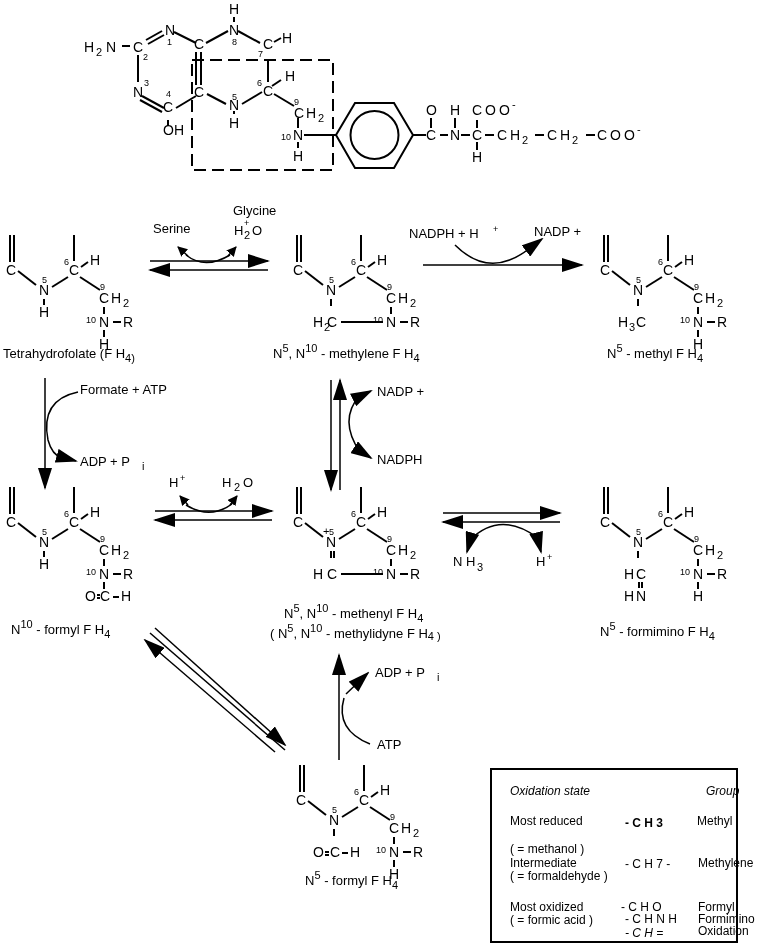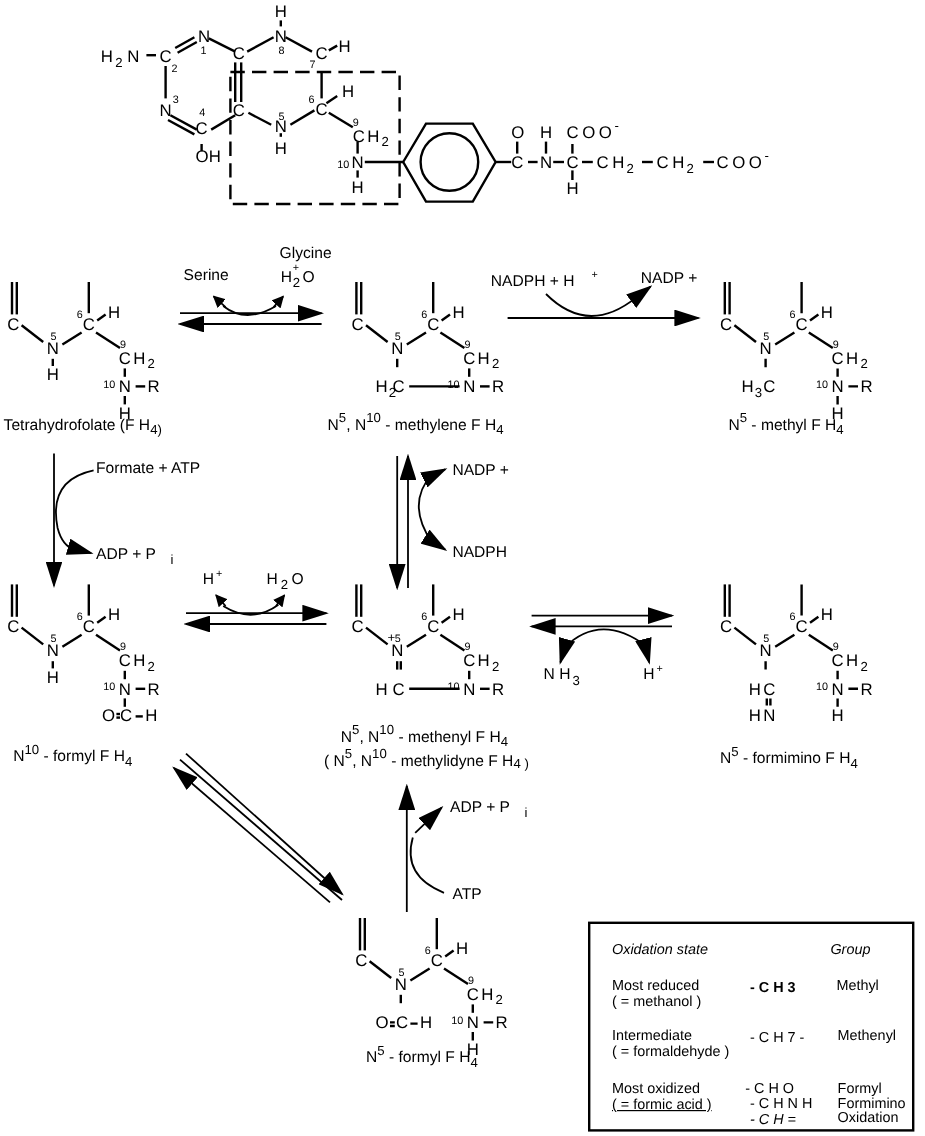--- a/index.html
+++ b/index.html
@@ -3,21 +3,21 @@
 <meta charset="utf-8">
 <style>
   html,body{margin:0;padding:0;background:#fff;}
   body{width:771px;height:947px;position:relative;overflow:hidden;font-family:"Liberation Sans",sans-serif;color:#000;}
   svg{position:absolute;left:0;top:0;}
   svg text{font-family:"Liberation Sans",sans-serif;fill:#000;}
   .lbl{font-size:14px;}
   .sm{font-size:9px;}
   .sub{font-size:11px;}
   .cap{font-size:13px;}
-  .legend{position:absolute;left:490px;top:768px;width:272px;height:175px;border:2px solid #000;box-sizing:border-box;font-size:12px;}
+  .legend{position:absolute;left:490px;top:768px;width:248px;height:175px;border:2px solid #000;box-sizing:border-box;font-size:12px;}
   .legend div{position:absolute;white-space:nowrap;}
   .it{font-style:italic;}
 </style>
 </head>
 <body>
 
 <svg width="771" height="947">
   <defs>
     <marker id="ah" markerWidth="10" markerHeight="10" refX="9" refY="5" orient="auto" markerUnits="userSpaceOnUse">
       <path d="M0,0 L10,5 L0,10 z" fill="#000"></path>
@@ -429,33 +429,33 @@
     <text x="270" y="638"><tspan>( N</tspan><tspan dy="-6" font-size="11">5</tspan><tspan dy="6">, N</tspan><tspan dy="-6" font-size="11">10</tspan><tspan dy="6"> - methylidyne  F H</tspan><tspan dy="2" font-size="11">4 )</tspan></text>
 
     <text x="600" y="636"><tspan>N</tspan><tspan dy="-6" font-size="11">5</tspan><tspan dy="6"> - formimino  F H</tspan><tspan dy="4" font-size="11">4</tspan></text>
 
     <text x="305" y="885"><tspan>N</tspan><tspan dy="-6" font-size="11">5</tspan><tspan dy="6"> - formyl  F H</tspan><tspan dy="4" font-size="11">4</tspan></text>
   </g>
 </svg>
 
 <div class="legend">
   <div class="it" style="left:18px;top:14px;">Oxidation state</div>
-  <div class="it" style="left:200px;top:14px;">Group</div>
+  <div class="it" style="left:214px;top:14px;">Group</div>
 
   <div style="left:18px;top:44px;">Most reduced</div>
-  <div style="left:18px;top:57px;">( =  methanol )</div>
+  <div style="left:18px;top:72px;">( =  methanol )</div>
   <div style="left:133px;top:46px;font-weight:bold;">- C H 3</div>
   <div style="left:205px;top:44px;">Methyl</div>
 
   <div style="left:18px;top:86px;">Intermediate</div>
   <div style="left:18px;top:99px;">( =  formaldehyde )</div>
   <div style="left:133px;top:87px;">- C H 7 -</div>
-  <div style="left:206px;top:86px;">Methenyl</div>
+  <div style="left:206px;top:86px;">Methylene</div>
 
   <div style="left:18px;top:130px;">Most oxidized</div>
-  <div style="left:18px;top:143px;text-decoration:underline;">( =  formic acid )</div>
+  <div style="left:18px;top:143px;">( =  formic acid )</div>
   <div style="left:129px;top:130px;">- C H O</div>
   <div style="left:133px;top:142px;">- C H N H</div>
   <div style="left:133px;top:156px;font-style:italic;">- C H =</div>
   <div style="left:206px;top:130px;">Formyl</div>
   <div style="left:206px;top:142px;">Formimino</div>
   <div style="left:206px;top:154px;">Oxidation</div>
 </div>
 
 </body></html>

